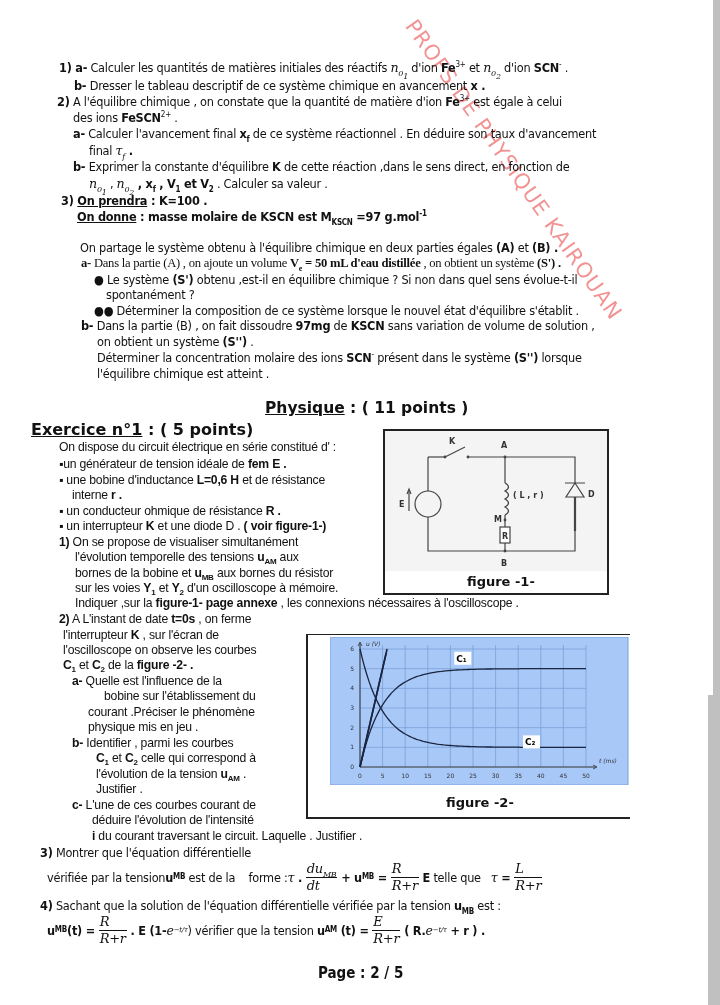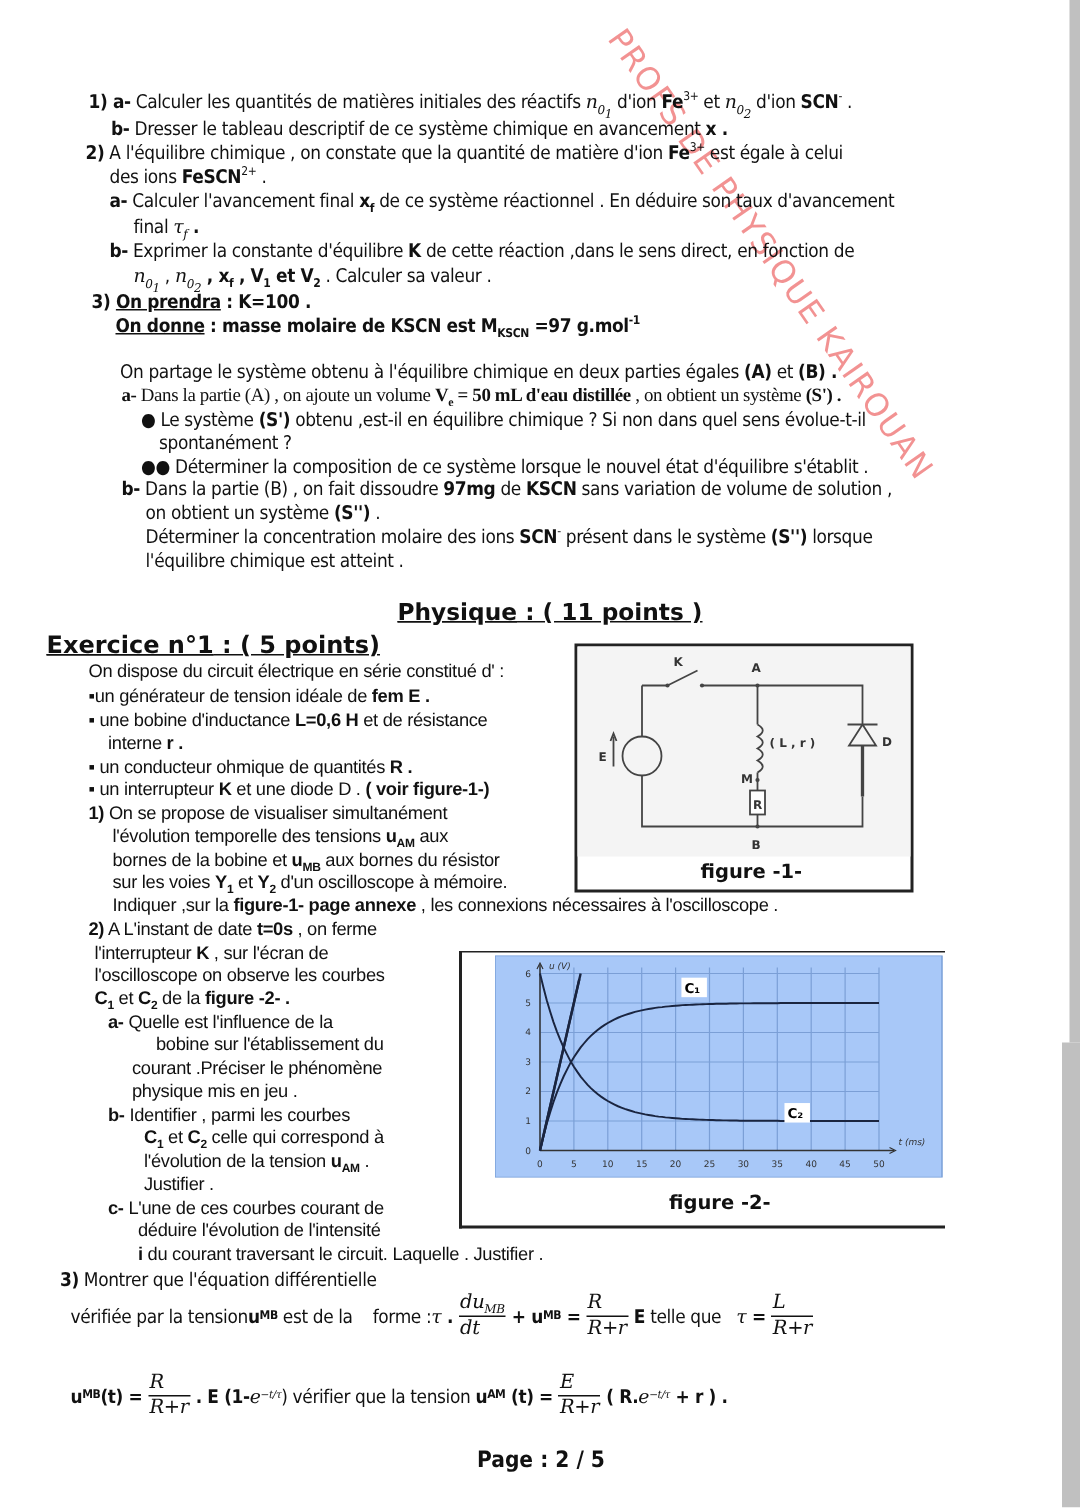--- a/index.html
+++ b/index.html
@@ -7,21 +7,21 @@
          font-family:"DejaVu Sans Condensed","DejaVu Sans", sans-serif; color:#111; }
   .page { position:absolute; left:0; top:0; width:720px; height:1005px; }
   .scroll-a { position:absolute; left:713px; top:0; width:7px; height:695px; background:#c0c0c0; }
   .scroll-b { position:absolute; left:708px; top:695px; width:12px; height:310px; background:#c0c0c0; }
   .line { position:absolute; white-space:nowrap; font-size:12.6px; letter-spacing:-0.25px; transform-origin:left top; }
   .sans { font-family:Liberation Sans, sans-serif; font-size:12.2px; letter-spacing:-0.2px;margin-left:28px; }
   b { font-weight:bold; }
   u { text-decoration:underline; }
   sub, sup { font-size:8px; line-height:0; }
   .it { font-family:"DejaVu Serif", serif; font-style:italic; }
-  .title { position:absolute; font-family:"DejaVu Sans", sans-serif; font-weight:bold; font-size:15.5px; white-space:nowrap;text-decoration:underline; }
+  .title { position:absolute; font-family:"DejaVu Sans", sans-serif; font-weight:bold; font-size:15.5px; white-space:nowrap; }
   .fig-box { position:absolute; border:2px solid #222; background:#fff; }
   .caption { position:absolute; font-family:"DejaVu Sans", sans-serif; font-weight:bold; font-size:13px; }
   .frac { display:inline-block; vertical-align:middle; font-family:"DejaVu Serif", serif; font-style:italic; font-size:13px; line-height:16px; }
   .frac .num { display:block; border-bottom:1px solid #111; padding:0 1px; }
   .frac .den { display:block; padding:0 1px; }
   .watermark { position:absolute; left:420px; top:15px; transform:rotate(55deg); transform-origin:left top;
                font-family:"DejaVu Sans", sans-serif; font-size:21px; color:#f08080; opacity:0.85; white-space:nowrap; letter-spacing:1px; }
   .pagenum { position:absolute; left:318px; top:964px; font-family:"DejaVu Sans Condensed","DejaVu Sans", sans-serif; font-weight:bold; font-size:15px; }
 </style>
 </head>
@@ -94,21 +94,21 @@
   <div class="line sans" style="left:31px;top:457px;">
     ▪<span>un générateur de tension idéale de </span><b>fem E .</b>
   </div>
   <div class="line sans" style="left:31px;top:473px;">
     ▪ <span>une bobine d'inductance </span><b>L=0,6 H</b><span> et de résistance</span>
   </div>
   <div class="line sans" style="left:44px;top:488px;">
     <span>interne </span><b>r .</b>
   </div>
   <div class="line sans" style="left:31px;top:504px;">
-    ▪ <span>un conducteur ohmique de quantités </span><b>R .</b>
+    ▪ <span>un conducteur ohmique de résistance </span><b>R .</b>
   </div>
   <div class="line sans" style="left:31px;top:519px;">
     ▪ <span>un interrupteur </span><b>K</b><span> et une diode D . </span><b>( voir figure-1-)</b>
   </div>
   <div class="line sans" style="left:31px;top:535px;">
     <b>1)</b><span> On se propose de visualiser simultanément</span>
   </div>
   <div class="line sans" style="left:47px;top:566px;">
     <span>bornes de la bobine et </span><b>u</b><sub><b>MB</b></sub><span> aux bornes du résistor</span>
   </div>
@@ -178,20 +178,23 @@
         <span class="den">R+r</span>
       </span>
     <b style="white-space:pre"> E</b>
       <span style="white-space:pre"> telle que   </span>
     <span class="it">τ</span>
       <b style="white-space:pre"> = </b>
     <span class="frac">
         <span class="num">L</span>
         <span class="den">R+r</span>
       </span>
+  </div>
+  <div class="line" style="left:40px;top:898px;">
+    <b>4)</b><span> Sachant que la solution de l'équation différentielle vérifiée par la tension </span><b>u</b><sub><b>MB</b></sub><span> est :</span>
   </div>
   <div class="line" style="left:47px;top:912px;height:36px;display:flex;align-items:center;">
     <b>u</b>
       <sub><b>MB</b></sub>
       <b style="white-space:pre">(t) = </b>
     <span class="frac">
         <span class="num">R</span>
         <span class="den">R+r</span>
       </span>
     <b style="white-space:pre"> . E (1-</b>

